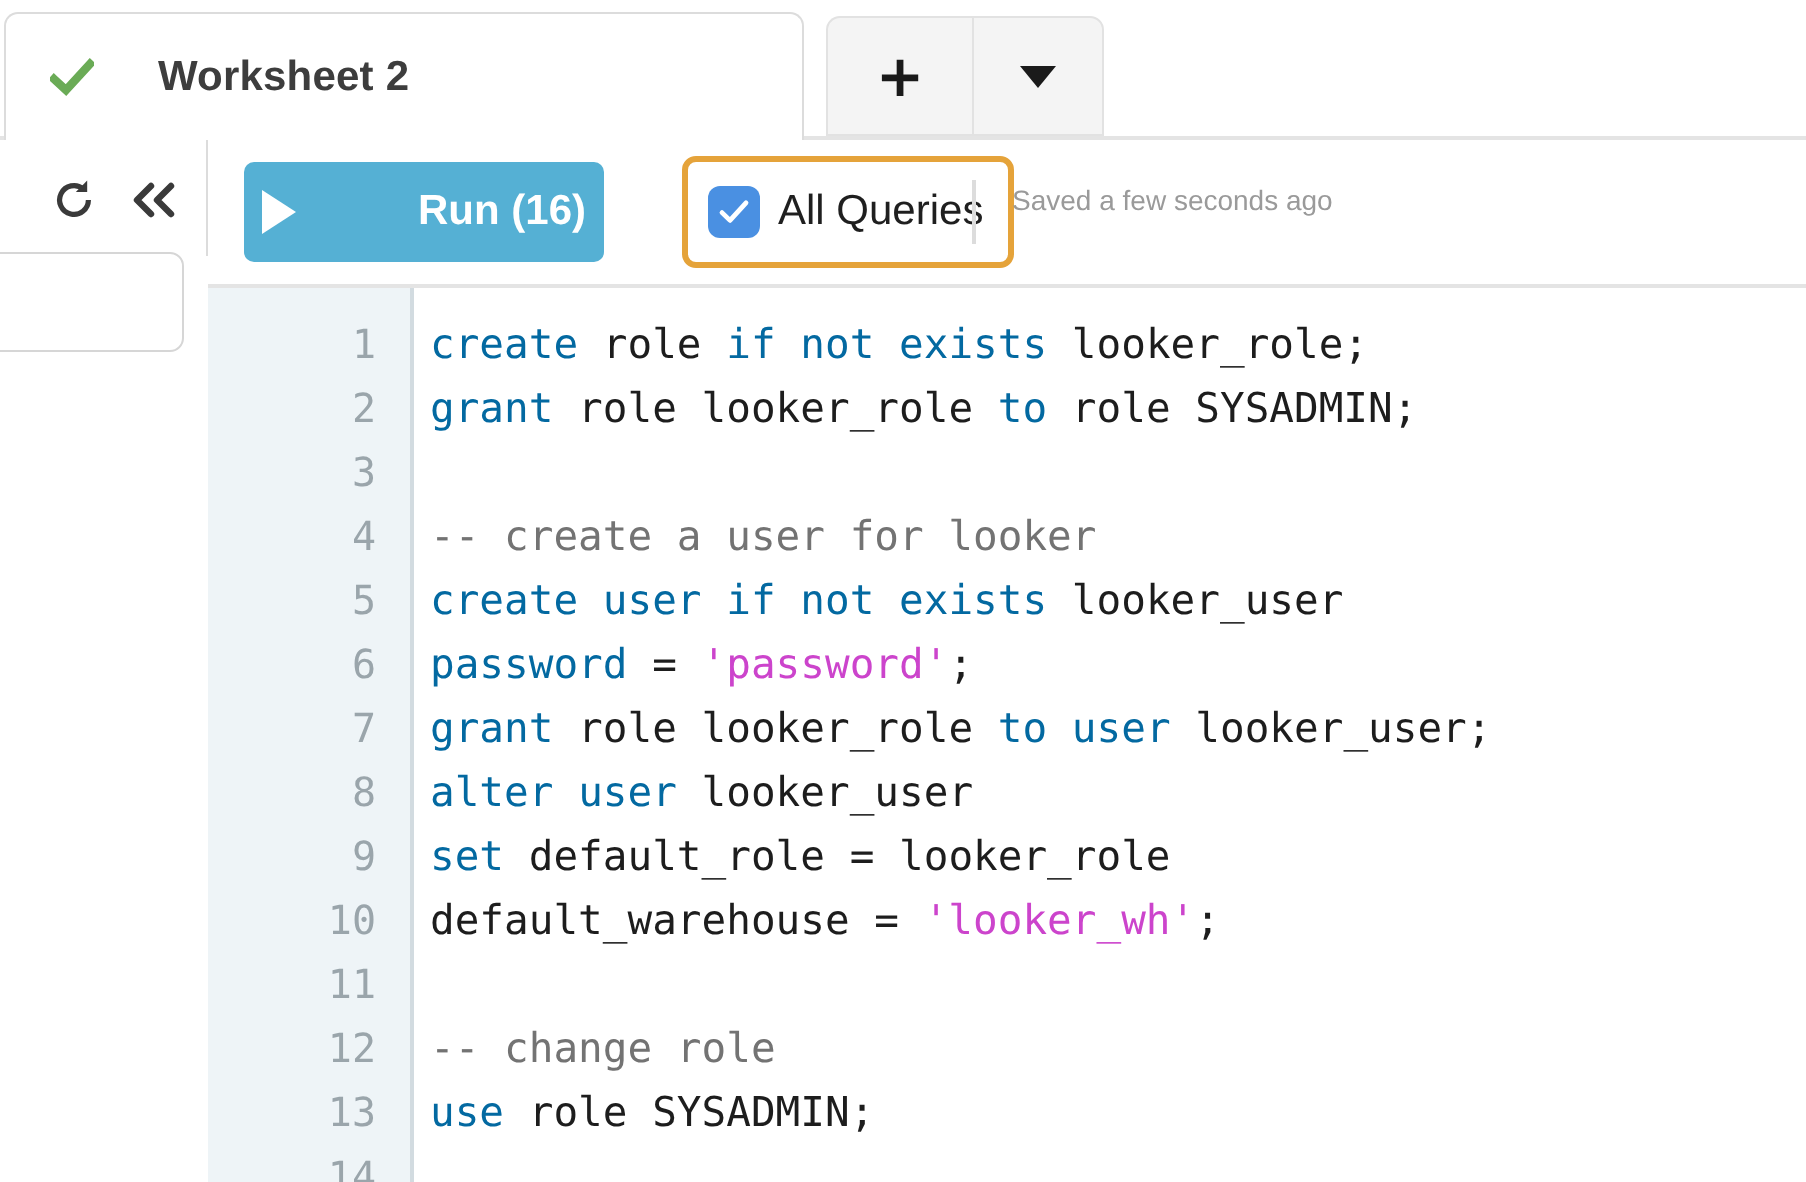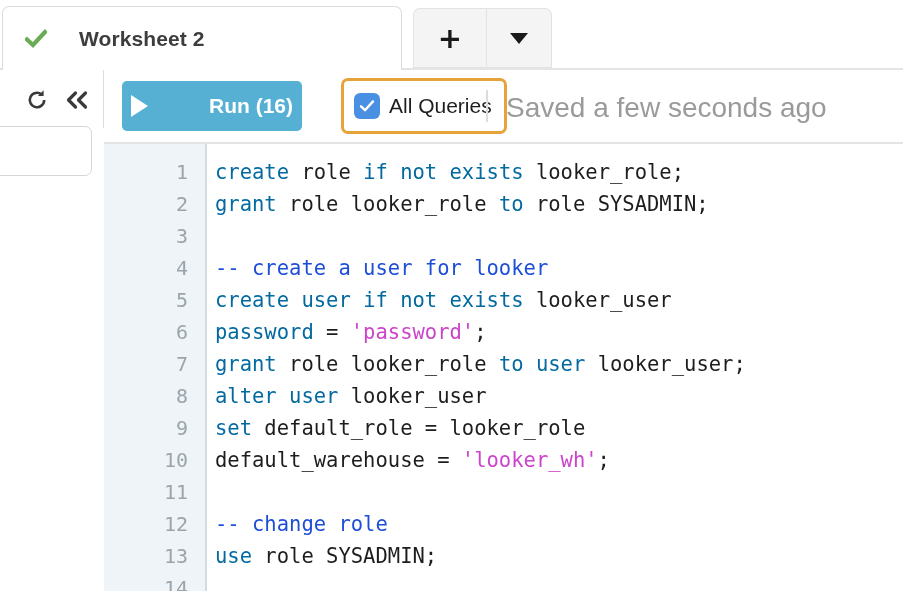--- a/index.html
+++ b/index.html
@@ -231,21 +231,21 @@
     top: 20px;
     width: 2px;
     height: 32px;
     background: #dcdcdc;
   }
 
   .saved-text {
     position: absolute;
     left: 402px;
     top: 22px;
-    font-size: 28px;
+    font-size: 14px;
     color: #9a9a9a;
     white-space: nowrap;
   }
 
   
   .editor {
     position: absolute;
     left: 104px;
     top: 142px;
     width: 799px;
@@ -302,21 +302,21 @@
     font-family: "DejaVu Sans Mono", monospace;
   }
   .code-text {
     position: absolute;
     left: 111px;
     color: #1d1d1d;
   }
   .tk-kw   { color: #0369a1; }
   .tk-id   { color: #1d1d1d; }
   .tk-str  { color: #cc44cc; }
-  .tk-com  { color: #1d4ed8; }
+  .tk-com  { color: #737373; }
   .tk-punc { color: #1d1d1d; }
   .tk-op   { color: #1d1d1d; }
 </style>
 </head>
 <body>
 
 <div id="app">
 
   <div class="tabbar">
 

